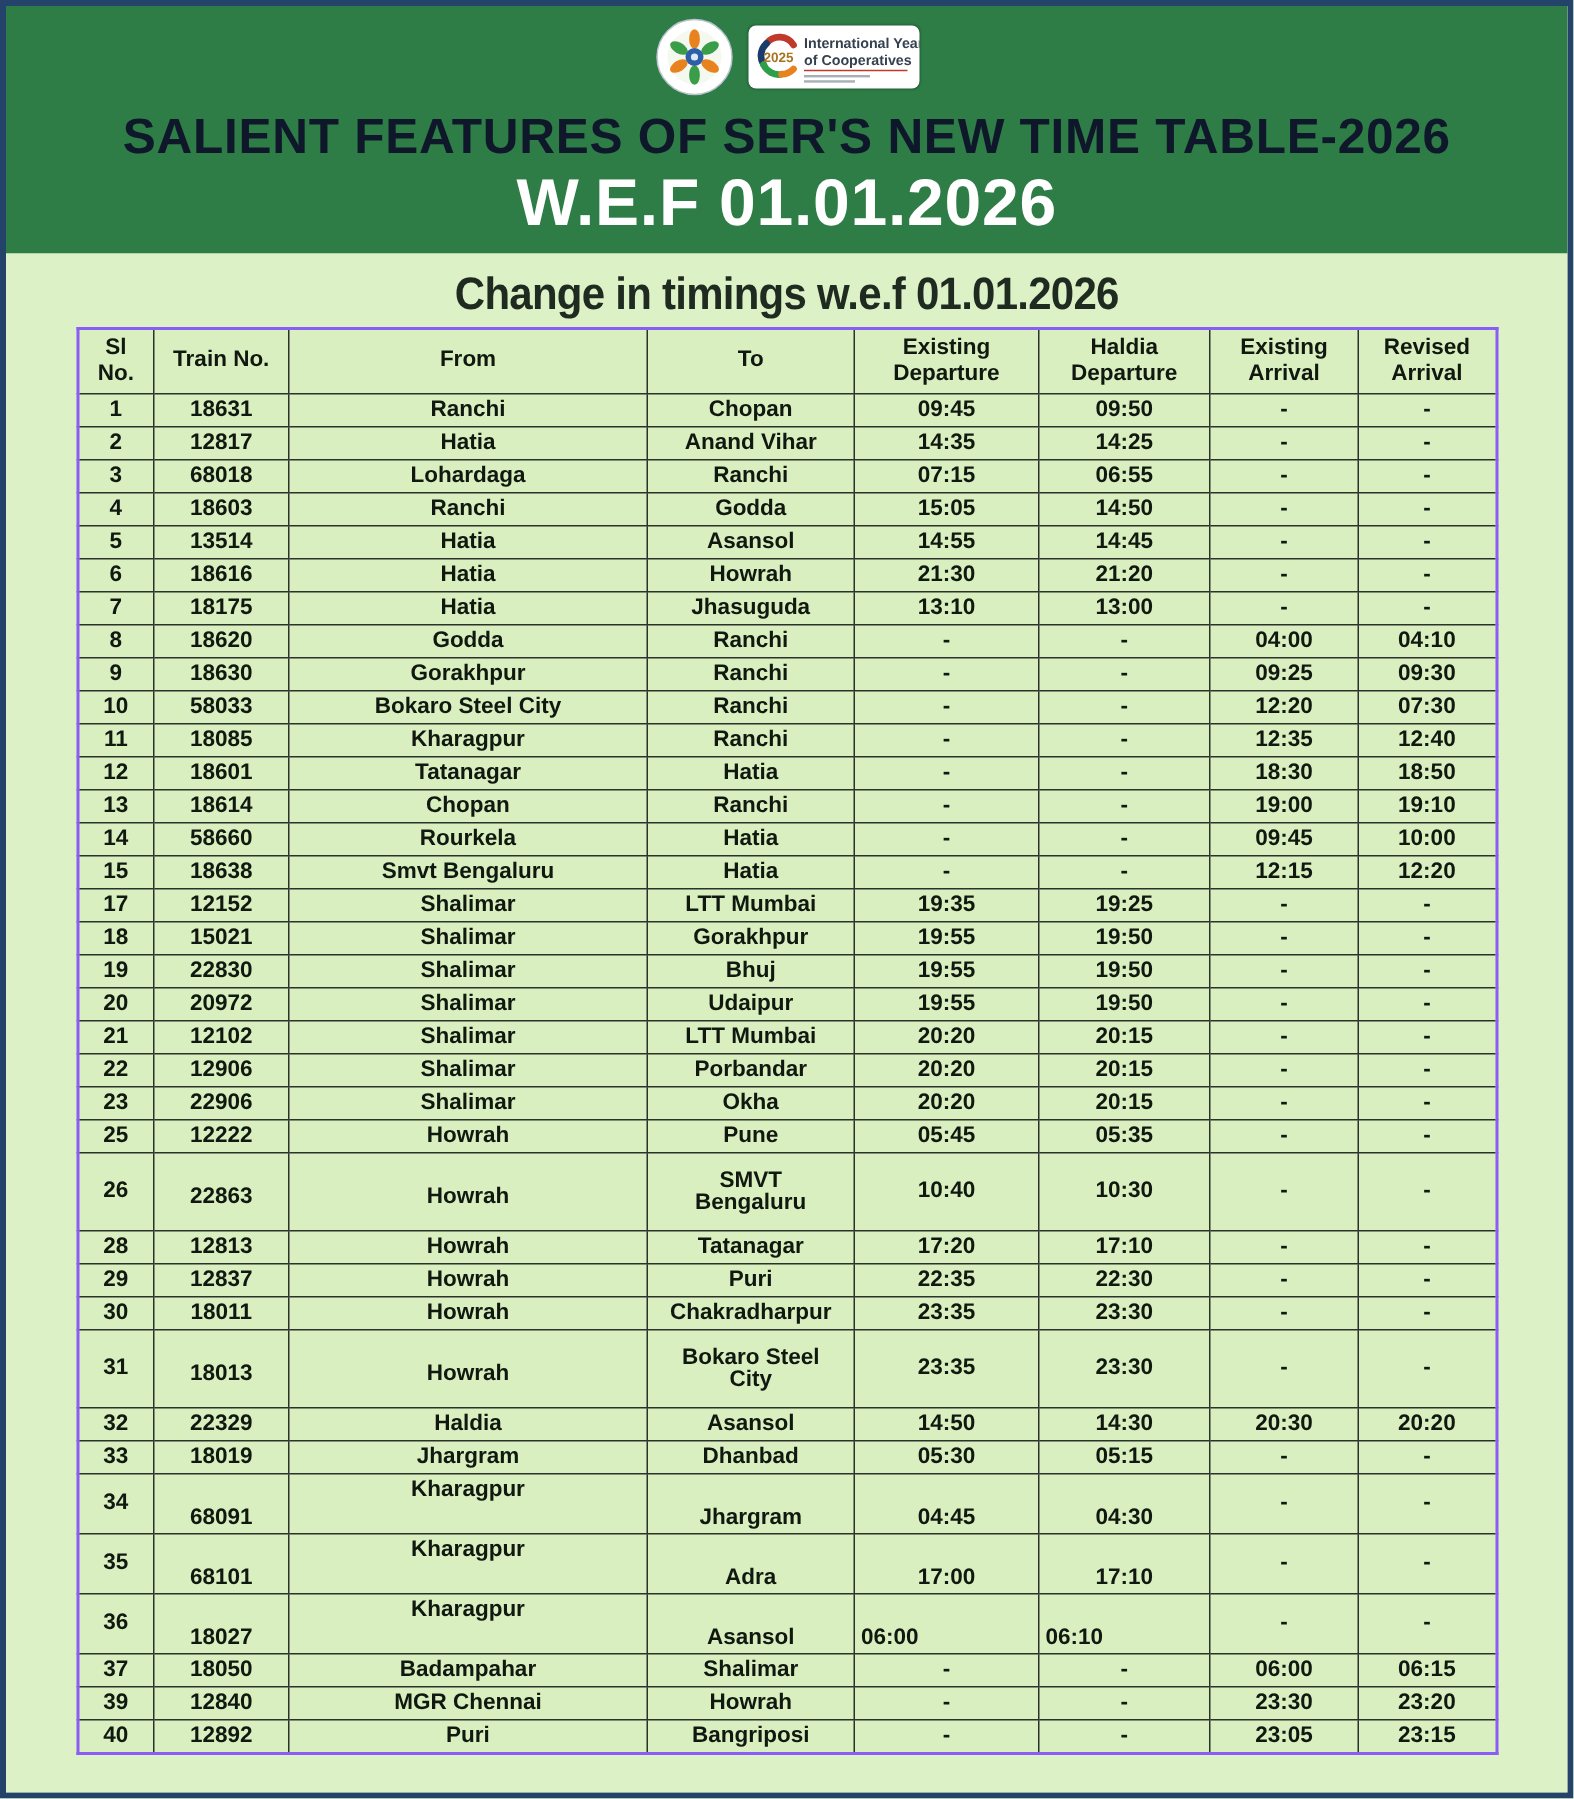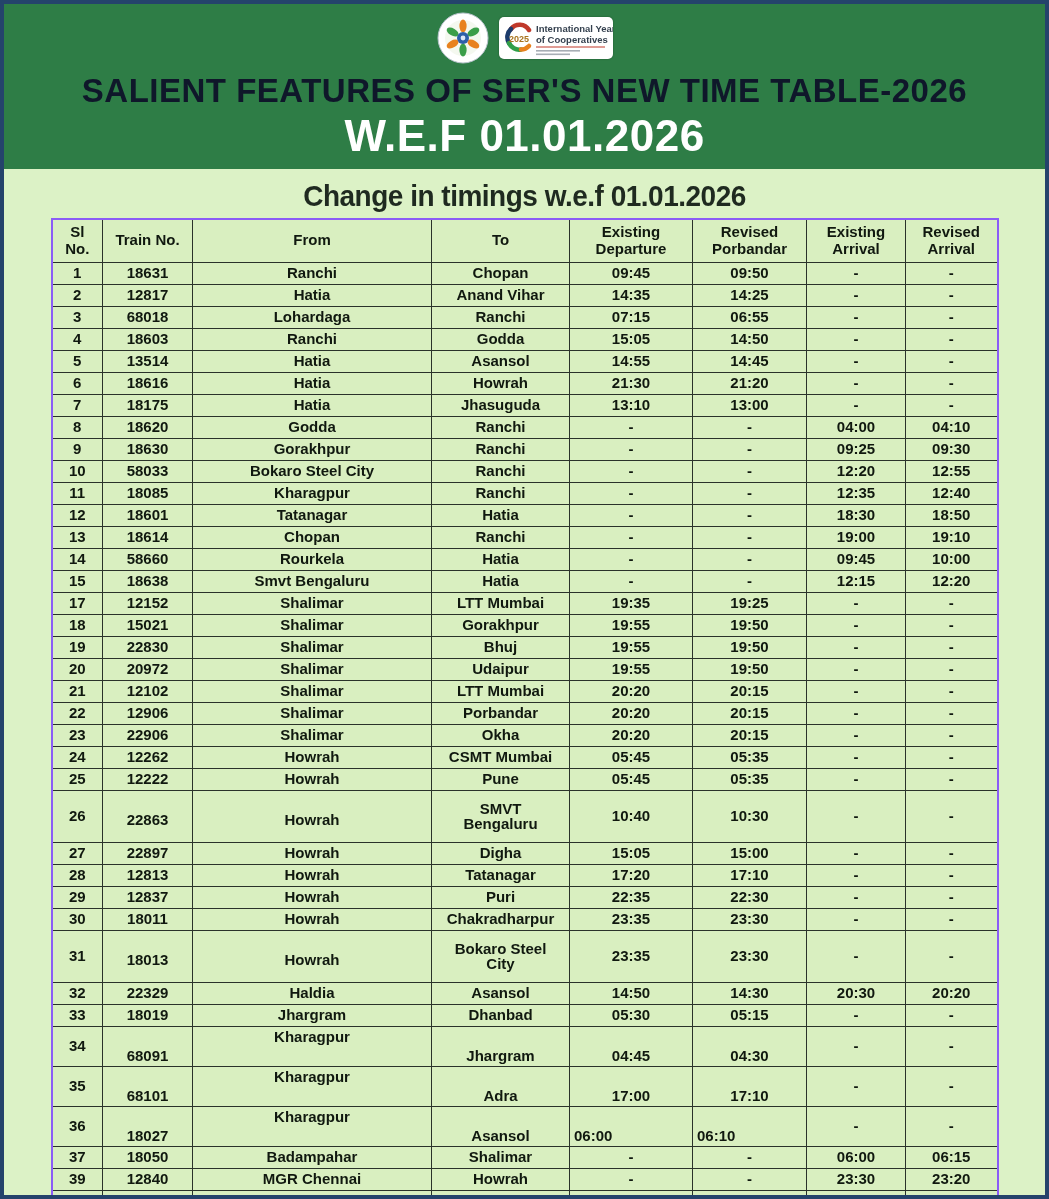--- a/index.html
+++ b/index.html
@@ -110,21 +110,21 @@
           <col class="c-ra">
       </colgroup>
       <thead>
         <tr>
             <th class="c-sl">Sl
 No.</th>
             <th class="c-train">Train No.</th>
             <th class="c-from">From</th>
             <th class="c-to">To</th>
             <th class="c-ed">Existing Departure</th>
-            <th class="c-rd">Revised Porbandar</th>
+            <th class="c-rd">Haldia Departure</th>
             <th class="c-ea">Existing Arrival</th>
             <th class="c-ra">Revised Arrival</th>
           </tr>
       </thead>
       <tbody>
           <tr>
             <td class="c-sl">1</td>
             <td class="c-train">18631</td>
             <td class="c-from">Ranchi</td>
             <td class="c-to">Chopan</td>
@@ -214,21 +214,21 @@
             <td class="c-ra">09:30</td>
           </tr>
           <tr>
             <td class="c-sl">10</td>
             <td class="c-train">58033</td>
             <td class="c-from">Bokaro Steel City</td>
             <td class="c-to">Ranchi</td>
             <td class="c-ed">-</td>
             <td class="c-rd">-</td>
             <td class="c-ea">12:20</td>
-            <td class="c-ra">12:55</td>
+            <td class="c-ra">07:30</td>
           </tr>
           <tr>
             <td class="c-sl">11</td>
             <td class="c-train">18085</td>
             <td class="c-from">Kharagpur</td>
             <td class="c-to">Ranchi</td>
             <td class="c-ed">-</td>
             <td class="c-rd">-</td>
             <td class="c-ea">12:35</td>
             <td class="c-ra">12:40</td>
@@ -337,57 +337,37 @@
             <td class="c-sl">23</td>
             <td class="c-train">22906</td>
             <td class="c-from">Shalimar</td>
             <td class="c-to">Okha</td>
             <td class="c-ed">20:20</td>
             <td class="c-rd">20:15</td>
             <td class="c-ea">-</td>
             <td class="c-ra">-</td>
           </tr>
           <tr>
-            <td class="c-sl">24</td>
-            <td class="c-train">12262</td>
-            <td class="c-from">Howrah</td>
-            <td class="c-to">CSMT Mumbai</td>
-            <td class="c-ed">05:45</td>
-            <td class="c-rd">05:35</td>
-            <td class="c-ea">-</td>
-            <td class="c-ra">-</td>
-          </tr>
-          <tr>
             <td class="c-sl">25</td>
             <td class="c-train">12222</td>
             <td class="c-from">Howrah</td>
             <td class="c-to">Pune</td>
             <td class="c-ed">05:45</td>
             <td class="c-rd">05:35</td>
             <td class="c-ea">-</td>
             <td class="c-ra">-</td>
           </tr>
           <tr class="tall num-bottom">
             <td class="c-sl">26</td>
             <td class="c-train">22863</td>
             <td class="c-from">Howrah</td>
             <td class="c-to">SMVT
 Bengaluru</td>
             <td class="c-ed">10:40</td>
             <td class="c-rd">10:30</td>
-            <td class="c-ea">-</td>
-            <td class="c-ra">-</td>
-          </tr>
-          <tr>
-            <td class="c-sl">27</td>
-            <td class="c-train">22897</td>
-            <td class="c-from">Howrah</td>
-            <td class="c-to">Digha</td>
-            <td class="c-ed">15:05</td>
-            <td class="c-rd">15:00</td>
             <td class="c-ea">-</td>
             <td class="c-ra">-</td>
           </tr>
           <tr>
             <td class="c-sl">28</td>
             <td class="c-train">12813</td>
             <td class="c-from">Howrah</td>
             <td class="c-to">Tatanagar</td>
             <td class="c-ed">17:20</td>
             <td class="c-rd">17:10</td>

